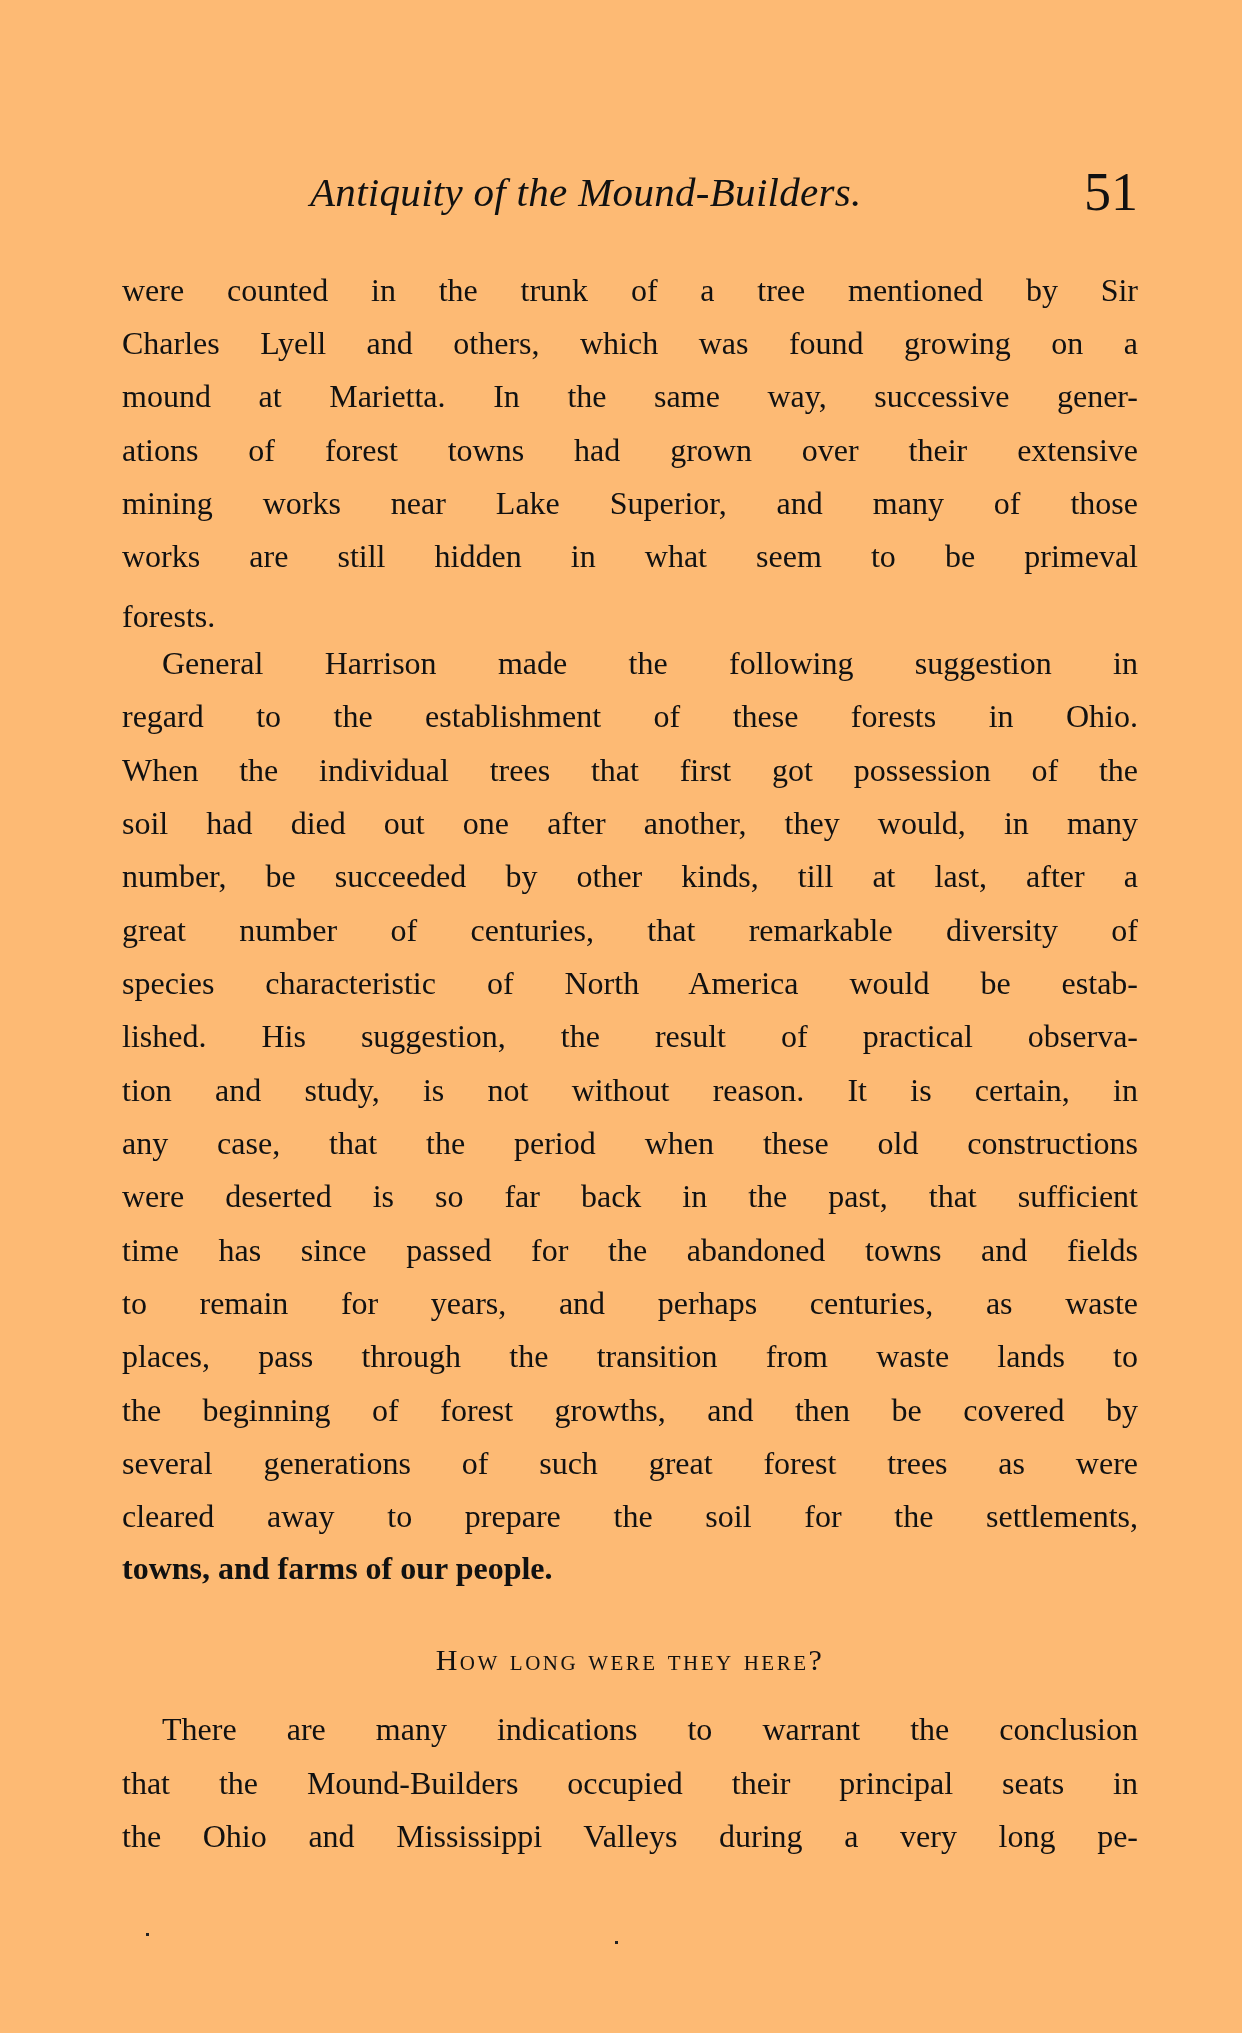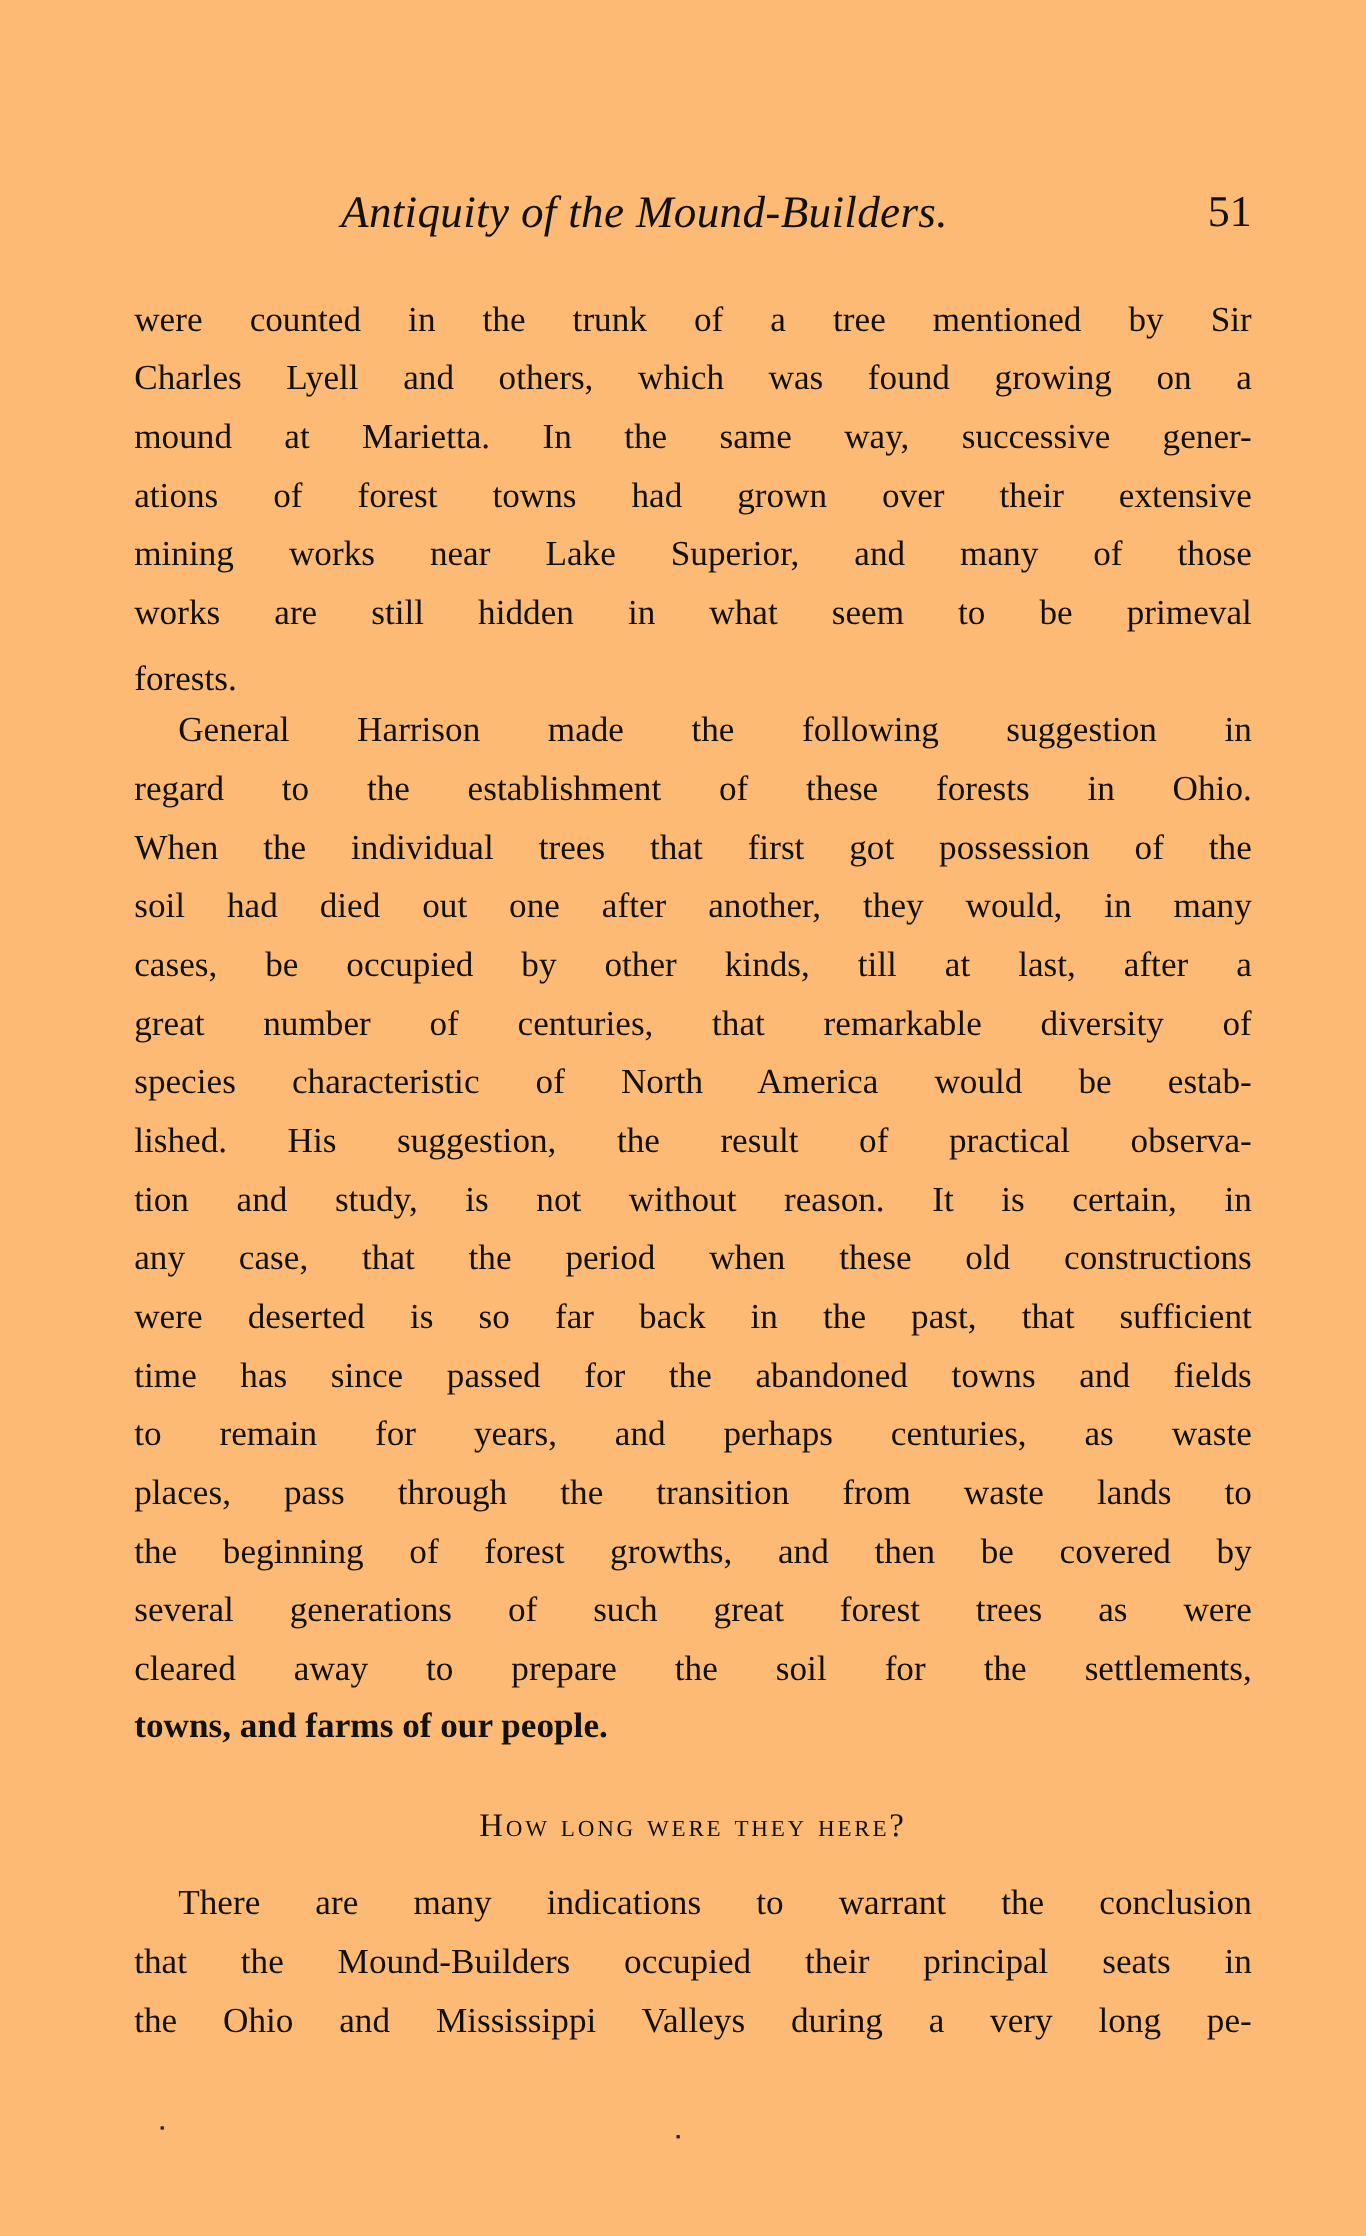--- a/index.html
+++ b/index.html
@@ -1,21 +1,21 @@
 <!DOCTYPE html>
 <html><head>
 <meta charset="utf-8">
 <style>
   html, body { margin: 0; padding: 0; background: #ffffff; }
   body { width: 1242px; height: 2033px; position: relative; overflow: hidden; }
   .page { position: absolute; left: 0; top: 0; width: 1242px; height: 2033px; background: #fdba74; color: #111111;
           font-family: "Liberation Serif", "DejaVu Serif", serif; }
   .running-head { position: absolute; left: 122px; top: 168px; width: 1016px; height: 48px; }
   .running-title { position: absolute; left: 188px; top: 0; font-style: italic; font-size: 41px; line-height: 48px; white-space: nowrap; letter-spacing: 0.3px; }
-  .page-number { position: absolute; right: 0; top: 0; font-size: 40px; line-height: 48px; }
+  .page-number { position: absolute; right: 0; top: 0; font-size: 54px; line-height: 48px; }
   .line { position: absolute; left: 122px; width: 1016px; height: 53px; font-size: 32px; line-height: 53px; white-space: nowrap; }
   .line.justify { text-align: justify; text-align-last: justify; white-space: normal; overflow: hidden; }
   .line.indent { left: 162px; width: 976px; }
   .line.last { text-align: left; }
   .section-heading { position: absolute; left: 122px; width: 1016px; top: 1638px; height: 44px; line-height: 44px; text-align: center;
                      font-variant: small-caps; font-size: 30px; letter-spacing: 2.5px; }
   .speck { position: absolute; width: 3px; height: 3px; background: #222; }
 </style>
 </head>
 <body>
@@ -35,21 +35,21 @@
     <div class="line justify" style="top: 477px; white-space: normal;">mining works near Lake Superior, and many of those</div>
     <div class="line justify" style="top: 530px; white-space: normal;">works are still hidden in what seem to be primeval</div>
     <div class="line last" style="top: 590px; white-space: nowrap;">forests.</div>
   </div>
 
   <div>
     <div class="line justify indent" style="top: 637px; white-space: normal;">General Harrison made the following suggestion in</div>
     <div class="line justify" style="top: 690px; white-space: normal;">regard to the establishment of these forests in Ohio.</div>
     <div class="line justify" style="top: 744px; white-space: normal;">When the individual trees that first got possession of the</div>
     <div class="line justify" style="top: 797px; white-space: normal;">soil had died out one after another, they would, in many</div>
-    <div class="line justify" style="top: 850px; white-space: normal;">cases, be occupied by other kinds, till at last, after a</div>
+    <div class="line justify" style="top: 850px; white-space: normal;">number, be succeeded by other kinds, till at last, after a</div>
     <div class="line justify" style="top: 904px; white-space: normal;">great number of centuries, that remarkable diversity of</div>
     <div class="line justify" style="top: 957px; white-space: normal;">species characteristic of North America would be estab-</div>
     <div class="line justify" style="top: 1010px; white-space: normal;">lished.  His suggestion, the result of practical observa-</div>
     <div class="line justify" style="top: 1064px; white-space: normal;">tion and study, is not without reason.  It is certain, in</div>
     <div class="line justify" style="top: 1117px; white-space: normal;">any case, that the period when these old constructions</div>
     <div class="line justify" style="top: 1170px; white-space: normal;">were deserted is so far back in the past, that sufficient</div>
     <div class="line justify" style="top: 1224px; white-space: normal;">time has since passed for the abandoned towns and fields</div>
     <div class="line justify" style="top: 1277px; white-space: normal;">to remain for years, and perhaps centuries, as waste</div>
     <div class="line justify" style="top: 1330px; white-space: normal;">places, pass through the transition from waste lands to</div>
     <div class="line justify" style="top: 1384px; white-space: normal;">the beginning of forest growths, and then be covered by</div>

